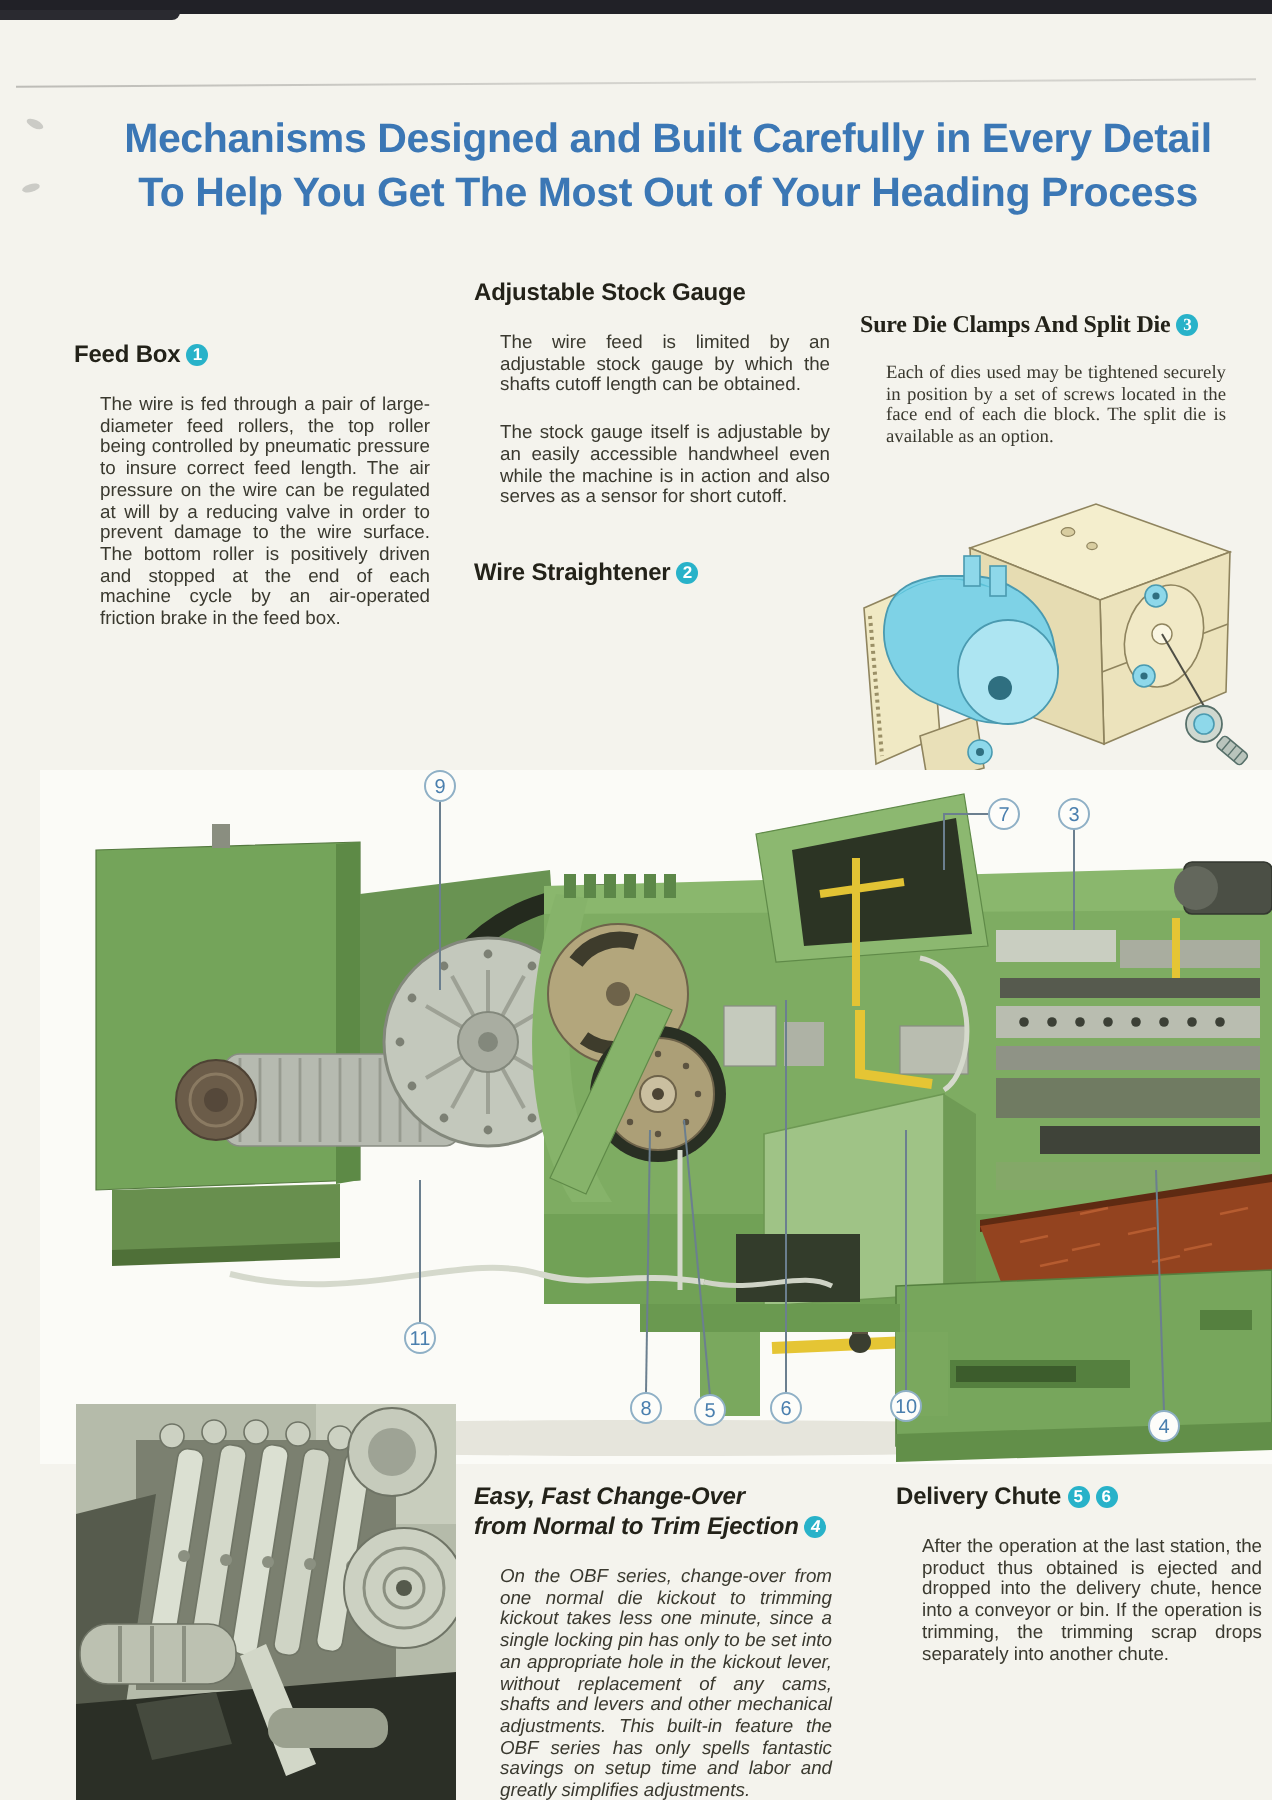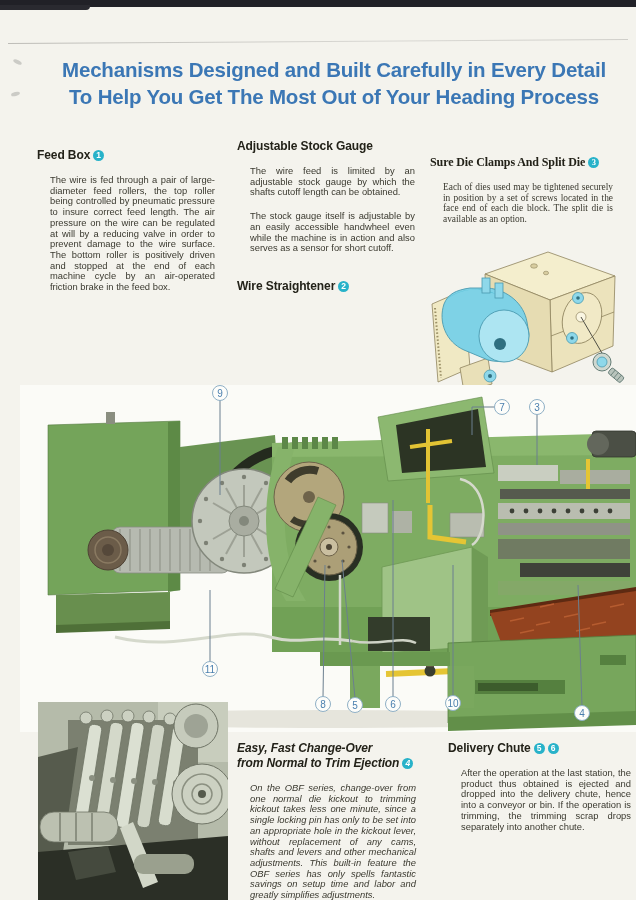--- a/index.html
+++ b/index.html
@@ -37,21 +37,21 @@
 <div class="abs scan-top2"></div>
 <div class="abs scan-line"></div>
 <div class="abs smudge" style="left:13px;top:60px;transform:rotate(25deg);"></div>
 <div class="abs smudge" style="left:11px;top:92px;transform:rotate(-15deg);"></div>
 
 <div class="abs headline">
   <div>Mechanisms Designed and Built Carefully in Every Detail</div>
   <div>To Help You Get The Most Out of Your Heading Process</div>
 </div>
 
-<div class="abs col" style="left:37px;top:148px;">
+<div class="abs col" style="left:37px;top:170px;">
   <div class="sec-title"><span>Feed Box</span><span class="badge">1</span></div>
   <p>The wire is fed through a pair of large-diameter feed rollers, the top roller being controlled by pneumatic pressure to insure correct feed length. The air pressure on the wire can be regulated at will by a reducing valve in order to prevent damage to the wire surface. The bottom roller is positively driven and stopped at the end of each machine cycle by an air-operated friction brake in the feed box.</p>
 </div>
 
 <div class="abs col" style="left:237px;top:139px;">
   <div class="sec-title">Adjustable Stock Gauge</div>
   <p>The wire feed is limited by an adjustable stock gauge by which the shafts cutoff length can be obtained.</p>
   <p>The stock gauge itself is adjustable by an easily accessible handwheel even while the machine is in action and also serves as a sensor for short cutoff.</p>
   <div class="gap"></div>
   <div class="sec-title"><span>Wire Straightener</span><span class="badge">2</span></div>

